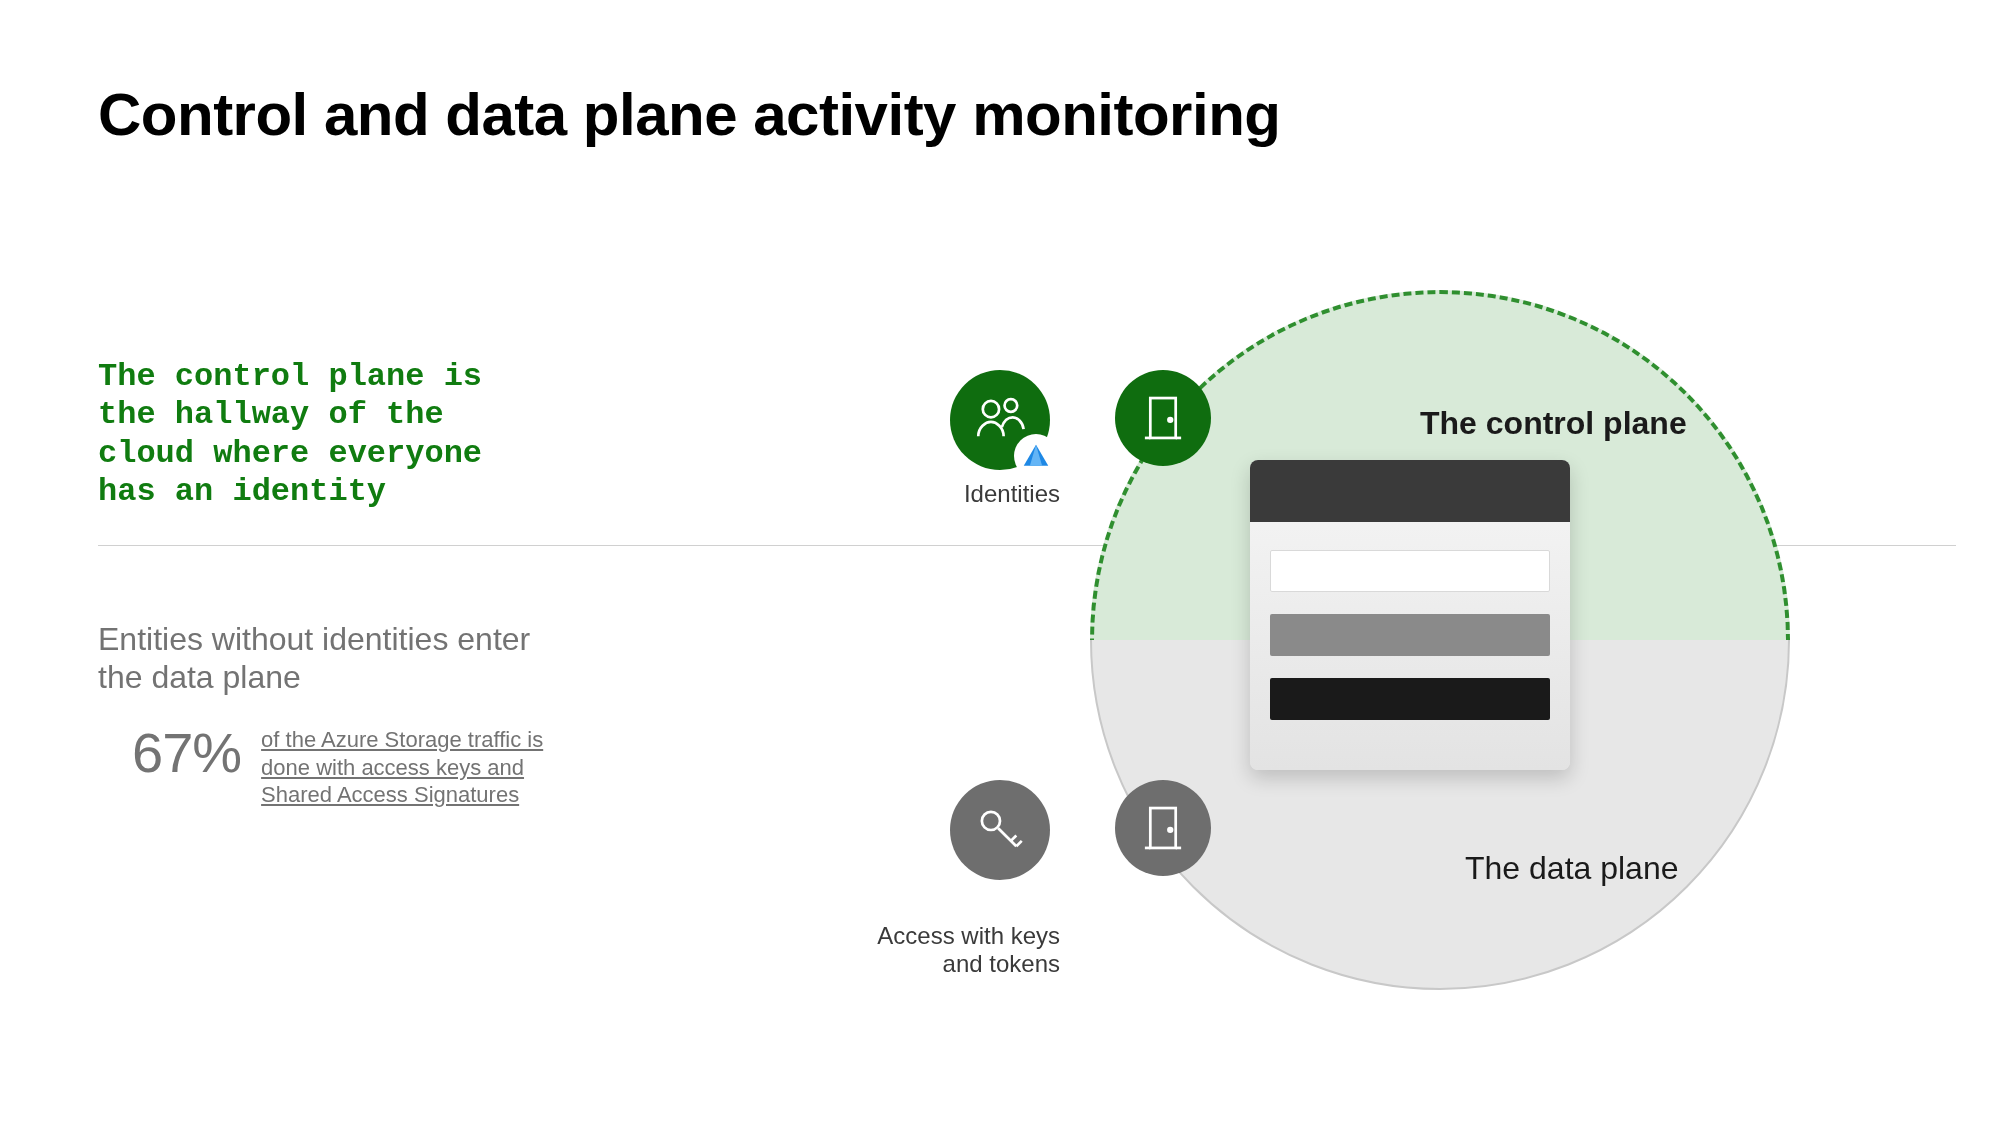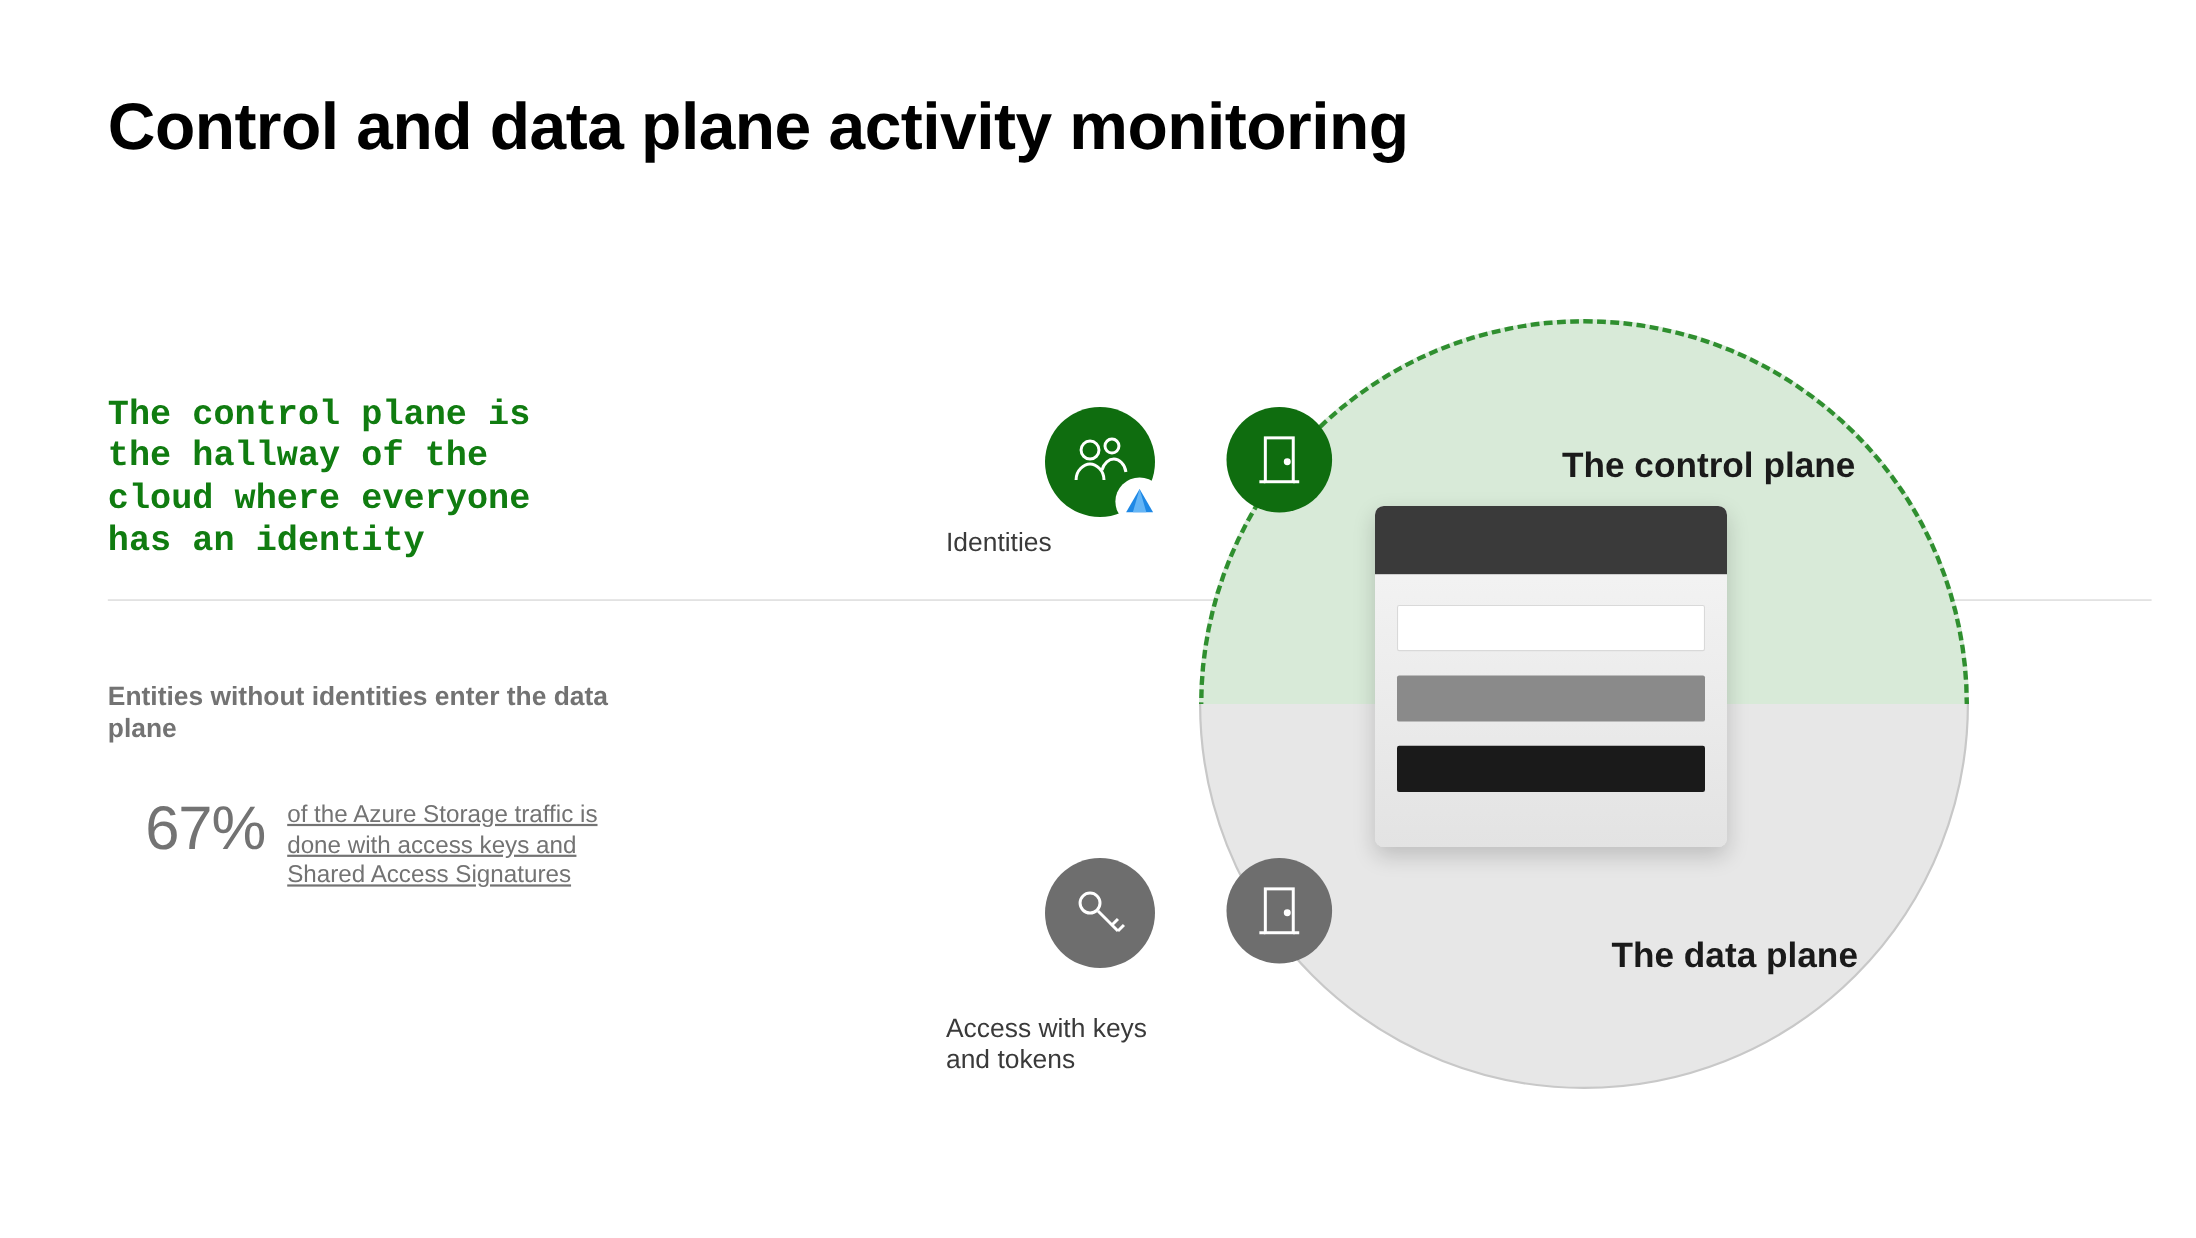--- a/index.html
+++ b/index.html
@@ -39,23 +39,23 @@
     line-height: 1.2;
     font-weight: 600;
     color: #107c10;
     font-family: Liberation Mono, monospace;
   }
   .dp-text {
     position: absolute;
     left: 98px;
     top: 620px;
     width: 460px;
-    font-size: 24px;
+    font-size: 32px;
     line-height: 1.2;
-    font-weight: 700;
+    font-weight: 400;
     color: #737373;
   }
   .stat-block {
     position: absolute;
     left: 98px;
     top: 720px;
     display: flex;
     align-items: flex-start;
     gap: 20px;
     margin-left: 34px;
@@ -111,21 +111,21 @@
     top: 115px;
     font-size: 32px;
     font-weight: 600;
     color: #1a1a1a;
   }
   .plane-label-bottom {
     position:absolute;
     left: 375px;
     top: 560px;
     font-size: 32px;
-    font-weight: 700;
+    font-weight: 400;
     color: #1a1a1a;
   }
 
   
   .resource-box {
     position:absolute;
     left: 310px;
     top: 170px;
     width: 320px;
     height: 310px;
@@ -172,21 +172,21 @@
     background:#ffffff;
     display:flex; align-items:center; justify-content:center;
     box-shadow:0 0 0 2px #ffffff;
   }
   .aad-overlay svg { width:28px; height:28px; stroke:none; }
 
   .icon-label {
     position:absolute;
     font-size:24px;
     color:#3a3a3a;
-    text-align:left;
+    text-align:right;
     width:200px;
     line-height:1.15;
   }
 </style>
 </head>
 <body>
 
 <h1 class="slide-title">Control and data plane activity monitoring</h1>
 
 <div class="cp-text">The control plane is the hallway of the cloud where everyone has an identity</div>

